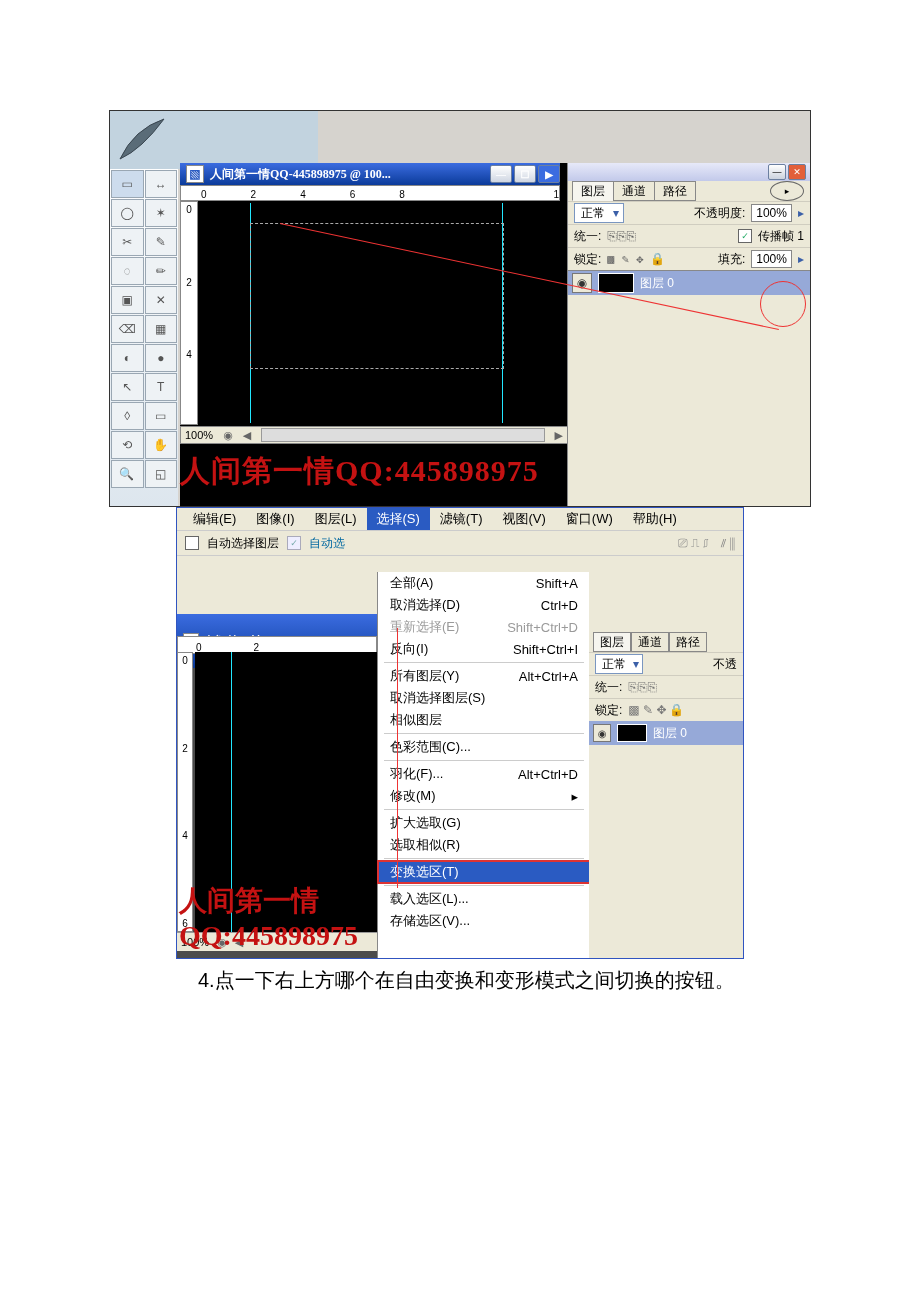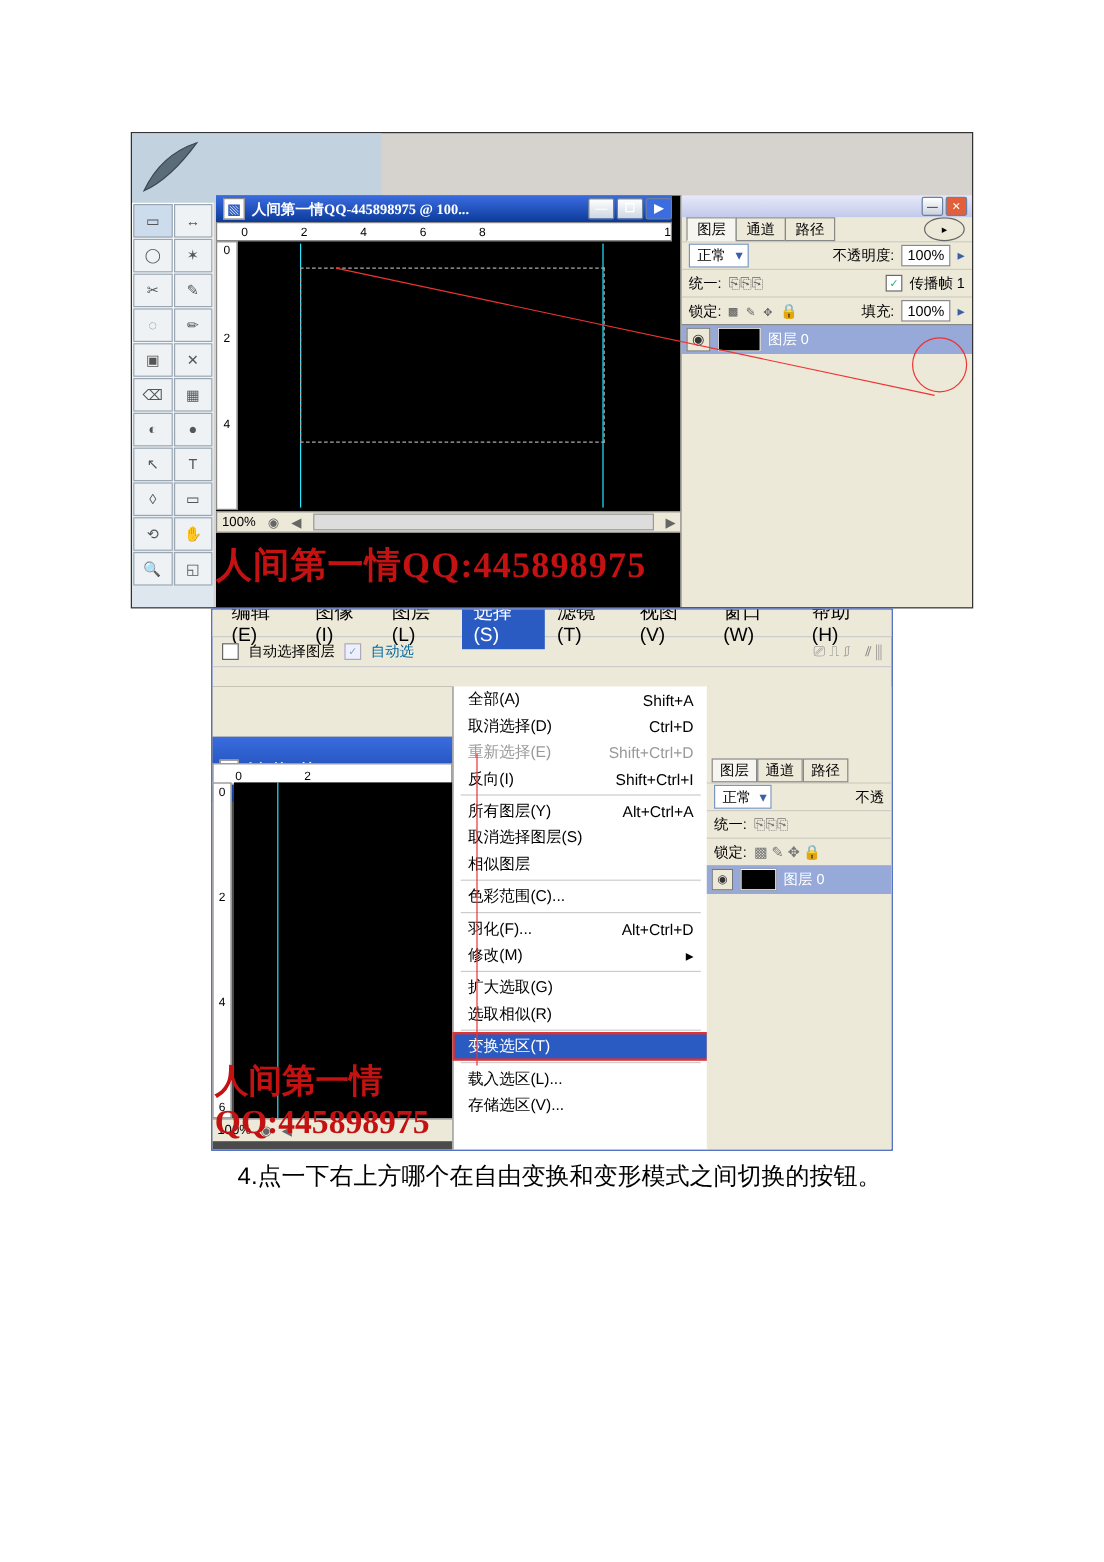--- a/index.html
+++ b/index.html
@@ -42,21 +42,21 @@
 .f1-row .ico{font-family:monospace;color:#666}
 .f1-row .chk{width:12px;height:12px;border:1px solid #666;background:#fff;display:inline-flex;align-items:center;justify-content:center;font-size:9px;color:#2a6}
 .f1-layer{height:24px;background:#96a9d8;display:flex;align-items:center;gap:6px;padding:0 4px;color:#fff;border-top:1px solid #888}
 .f1-layer .eye{width:18px;height:18px;background:#ece9d8;border:1px solid #777;color:#333;display:flex;align-items:center;justify-content:center}
 .f1-layer .th{width:34px;height:18px;background:#000;border:1px solid #fff}
 .redc{position:absolute;width:44px;height:44px;border:1px solid #e33;border-radius:50%}
 .redline{position:absolute;height:1px;background:#e33;transform-origin:left center}
 
 .fig2{width:566px;height:450px;background:#ece9d8;border:1px solid #3054c0;position:relative;overflow:hidden}
 .f2-top{height:18px;background:linear-gradient(#3b6ce0,#0b3b9a);color:#fff;font-size:11px;padding-left:8px;display:flex;align-items:center}
-.f2-menu{height:22px;display:flex;align-items:center;gap:0;font-size:16px;padding:0 6px;background:#ece9d8}
+.f2-menu{height:22px;display:flex;align-items:center;gap:0;font-size:13px;padding:0 6px;background:#ece9d8}
 .f2-menu span{padding:2px 10px}
 .f2-menu .hi{background:#2a5bc2;color:#fff}
 .f2-opts{height:24px;display:flex;align-items:center;gap:8px;padding:0 8px;font-size:12px;border-top:1px solid #ccc;border-bottom:1px solid #ccc}
 .f2-opts .box{width:12px;height:12px;border:1px solid #666;background:#fff}
 .f2-opts .dis{color:#0369a1}
 .f2-opts .chk{width:12px;height:12px;border:1px solid #aab;background:#eef;color:#7aa;font-size:9px;display:flex;align-items:center;justify-content:center}
 .f2-left{position:absolute;left:0;top:64px;width:200px;height:386px;background:#4b4b4b}
 .f2-dtitle{height:22px;background:linear-gradient(#3b6ce0,#0b3b9a);color:#fff;font-weight:bold;display:flex;align-items:center;padding:16px 6px;gap:4px;font-family:SimSun}
 .f2-dtitle .ico{width:14px;height:14px;background:#fff;border:1px solid #888}
 .f2-ruler{height:16px;background:#fff;border:1px solid #888;display:flex;align-items:flex-end;padding-left:18px;gap:52px;font-size:10px}

